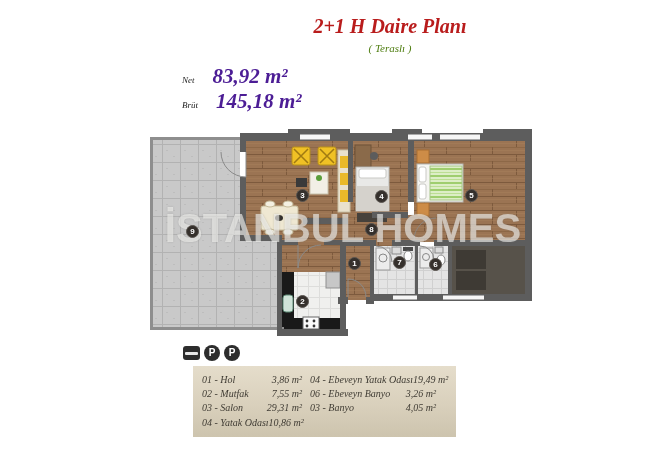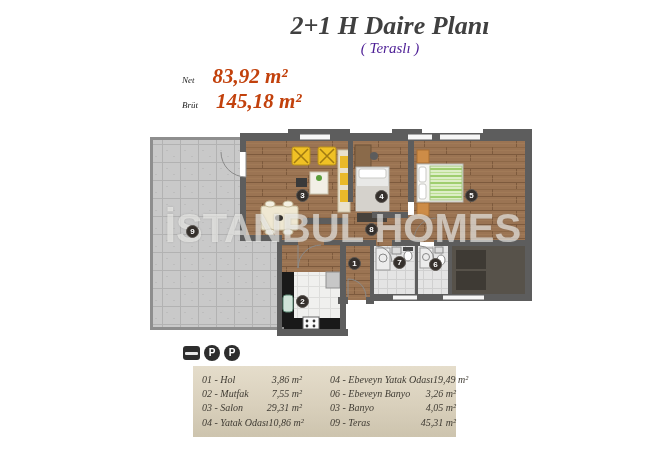--- a/index.html
+++ b/index.html
@@ -2,26 +2,26 @@
 <html><head>
 <meta charset="utf-8">
 <style>
   html,body{margin:0;padding:0;}
   body{
     width:650px;height:450px;position:relative;background:#ffffff;
     font-family:"Liberation Serif", serif;overflow:hidden;
   }
   
   .title-block{position:absolute;left:268px;top:12px;width:244px;text-align:center;}
-  .title-main{font-size:26px;font-weight:bold;font-style:italic;color:#404040;line-height:28px;}
-  .title-sub{font-size:15px;font-style:italic;color:#4c1d95;line-height:16px;text-align:center;}
+  .title-main{font-size:20px;font-weight:bold;font-style:italic;color:#b91c1c;line-height:28px;}
+  .title-sub{font-size:11px;font-style:italic;color:#4d7c0f;line-height:16px;text-align:center;}
   .area-block{position:absolute;left:182px;top:64px;}
   .area-row{display:flex;align-items:baseline;height:25px;}
   .area-label{font-size:9px;font-style:italic;color:#222;margin-right:18px;}
-  .area-value{font-size:21px;font-weight:bold;font-style:italic;color:#c2410c;text-align:right;}
+  .area-value{font-size:21px;font-weight:bold;font-style:italic;color:#4c1d95;text-align:right;}
   
   .plan-svg{position:absolute;left:0;top:0;}
   .watermark{
     position:absolute;left:148px;top:203px;width:390px;height:50px;line-height:50px;
     text-align:center;font-family:"Liberation Sans",sans-serif;font-weight:bold;
     font-size:40px;color:rgba(253,253,250,0.58);letter-spacing:0px;white-space:nowrap;
     text-shadow:0 0 2px rgba(110,110,110,0.35);pointer-events:none;
   }
   .marker{
     position:absolute;width:13px;height:13px;border-radius:50%;
@@ -38,21 +38,21 @@
     content:"";position:absolute;left:2px;top:6px;width:13px;height:3px;background:#e8e8e8;border-radius:1px;
   }
   .p-icon{
     width:16px;height:16px;border-radius:50%;background:#2d2d2d;color:#fff;
     font-family:"Liberation Sans",sans-serif;font-weight:bold;font-size:10px;
     text-align:center;line-height:16px;
   }
   .legend-box{
     position:absolute;left:193px;top:366px;width:263px;height:71px;box-sizing:border-box;
     background:linear-gradient(180deg,#e5ddcb 0%,#d9d0bc 55%,#cdc4ae 100%);
-    padding:7px 10px 0 9px;display:flex;gap:28px;
+    padding:7px 10px 0 9px;display:flex;gap:8px;
   }
   .legend-col{display:flex;flex-direction:column;}
   .legend-col.c1{width:100px;}
   .legend-col.c2{width:126px;}
   .legend-row{display:flex;justify-content:space-between;font-style:italic;font-size:10px;color:#3f3b33;line-height:14.2px;white-space:nowrap;}
 </style>
 </head>
 <body>
 
 <div class="title-block">
@@ -294,18 +294,14 @@
       <span>19,49 m²</span>
     </div>
     <div class="legend-row">
       <span>06 - Ebeveyn Banyo</span>
       <span>3,26 m²</span>
     </div>
     <div class="legend-row">
       <span>03 - Banyo</span>
       <span>4,05 m²</span>
     </div>
-    <div class="legend-row">
-      <span>09 - Teras</span>
-      <span>45,31 m²</span>
-    </div>
   </div>
 </div>
 
 </body></html>

